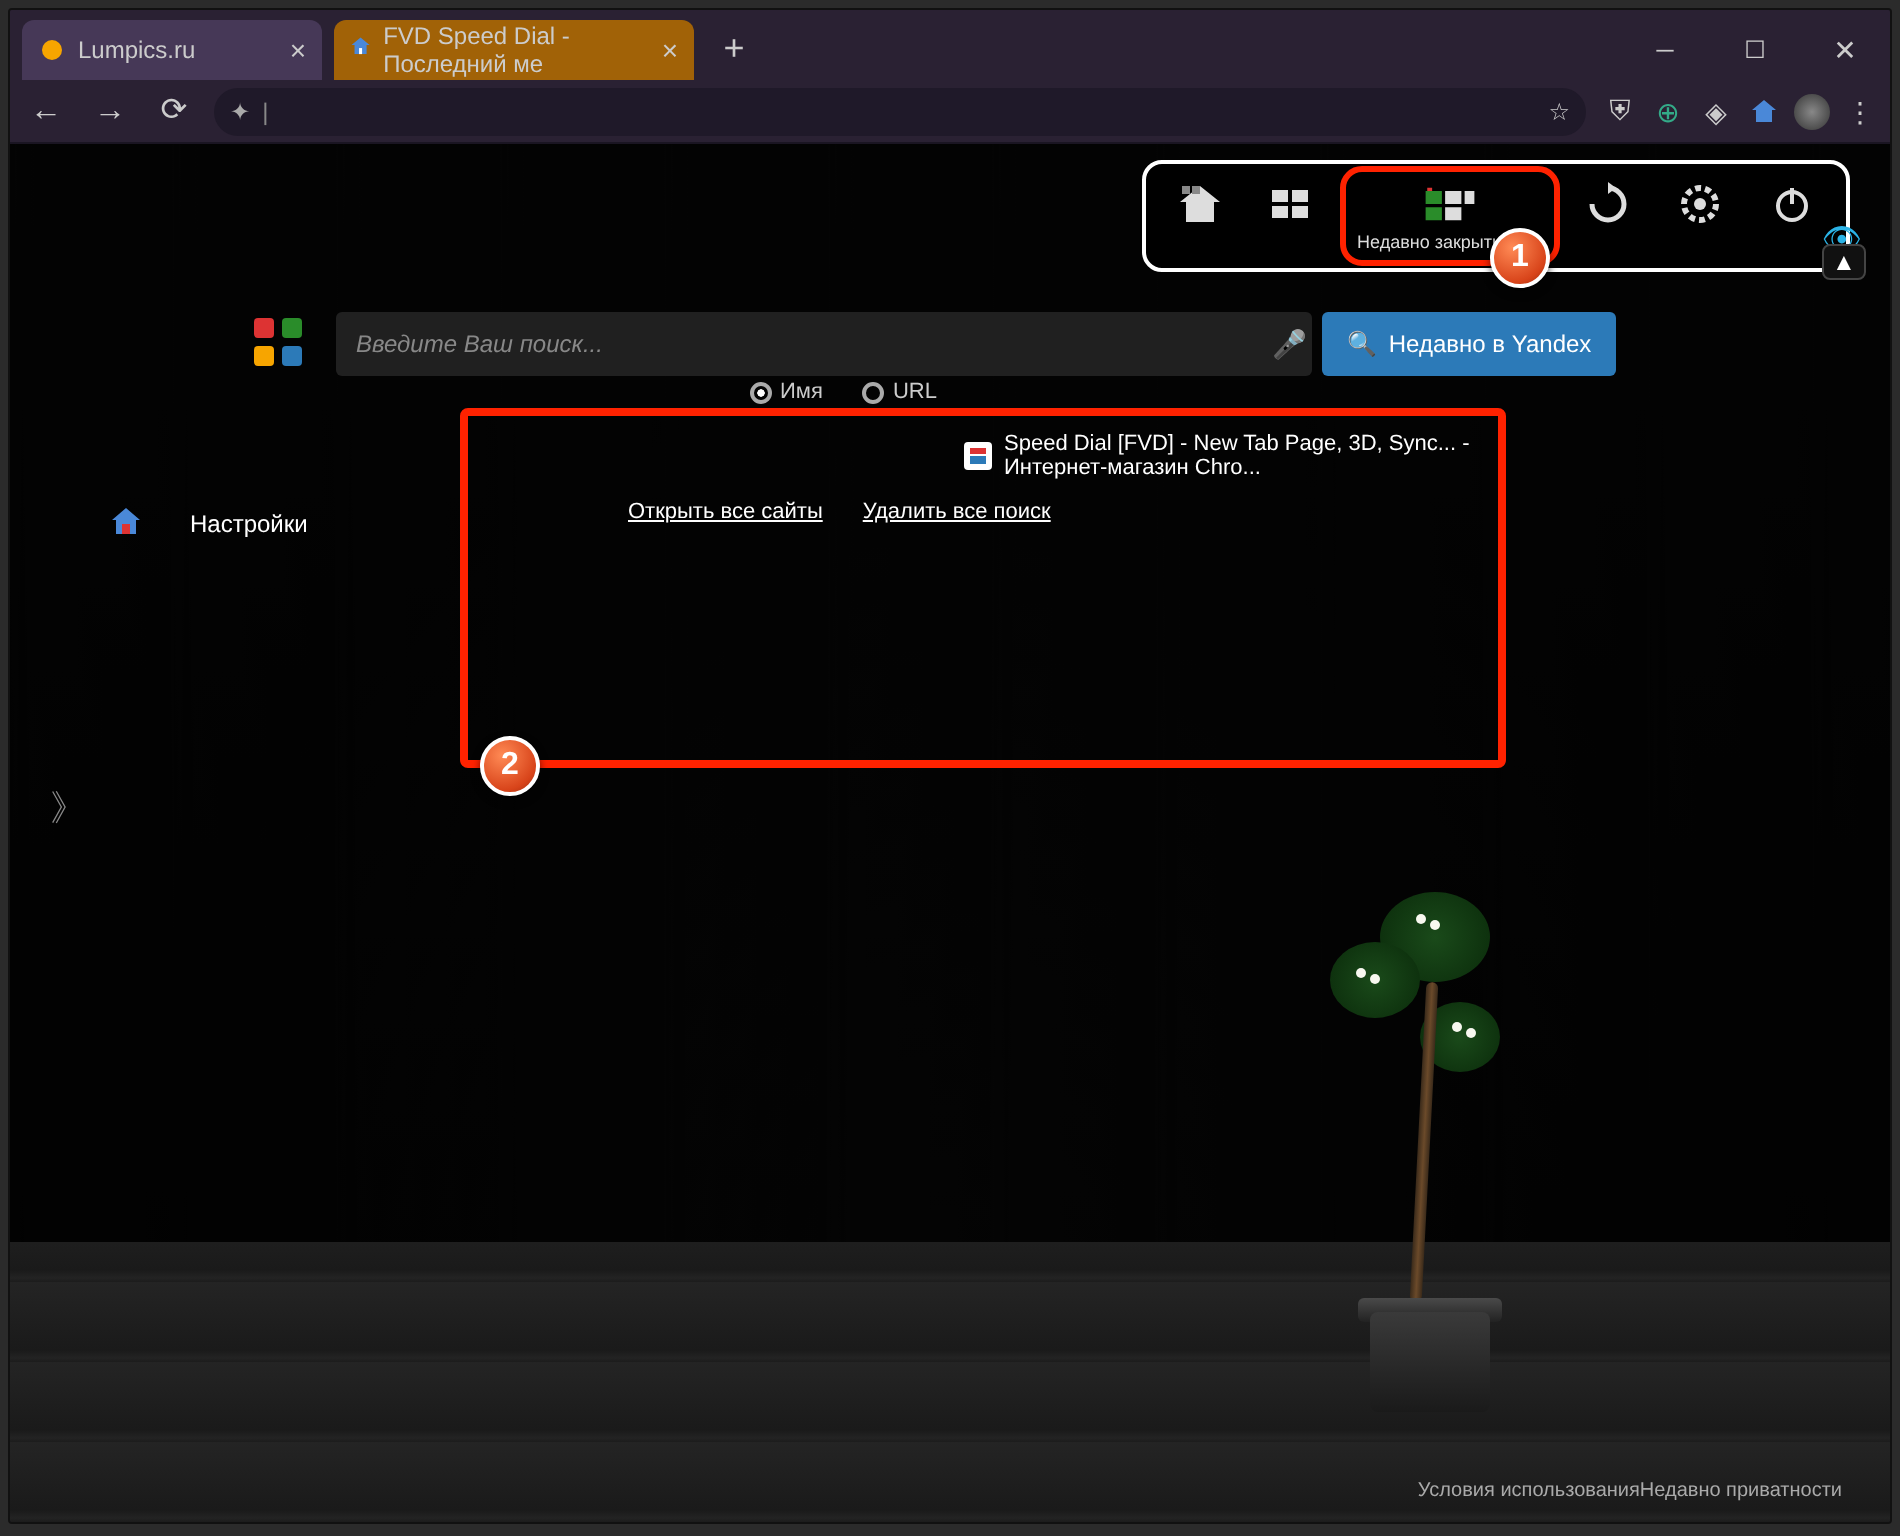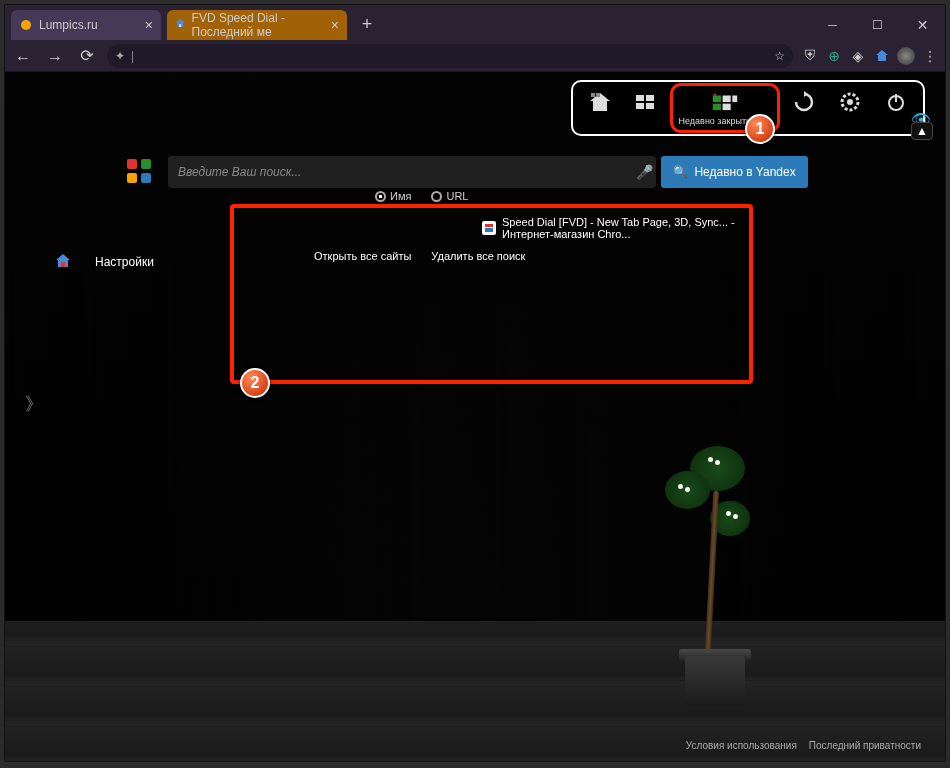--- a/index.html
+++ b/index.html
@@ -58,21 +58,21 @@
 .sort-row { position: absolute; top: 118px; left: 370px; display: flex; gap: 20px; color: #ccc; font-size: 11px; }
 .radio { display: flex; align-items: center; gap: 4px; cursor: pointer; }
 .radio-dot { width: 11px; height: 11px; border-radius: 50%; border: 2px solid #aaa; display: inline-block; }
 .radio.sel .radio-dot { background: radial-gradient(circle, #fff 35%, transparent 40%); }
 
 .sidebar-settings { position: absolute; top: 145px; left: 50px; display: flex; align-items: flex-end; gap: 24px; color: #fff; font-size: 12px; cursor: pointer; margin-top: 36px; }
 
 .results-box { position: absolute; top: 132px; left: 225px; width: 523px; height: 180px; border: 4px solid #f20; border-radius: 4px; padding: 8px 10px; }
 .result-line { position: absolute; top: 8px; left: 248px; display: flex; align-items: center; gap: 6px; color: #fff; font-size: 11px; max-width: 350px; cursor: pointer; }
 .result-fav { width: 14px; height: 14px; }
-.actions { position: absolute; top: 42px; left: 80px; display: flex; gap: 20px; color: #fff; font-size: 11px; }
+.actions { position: absolute; top: 42px; left: 80px; display: flex; gap: 20px; color: #fff; font-size: 11px; text-decoration: underline; }
 .actions span { cursor: pointer; }
 
 .badge { position: absolute; width: 30px; height: 30px; border-radius: 50%; background: radial-gradient(circle at 35% 30%, #ff8a55, #d8441a 70%, #9a2a0c); border: 2px solid #fff; color: #fff; font-weight: bold; font-size: 16px; display: flex; align-items: center; justify-content: center; box-shadow: 0 2px 4px rgba(0,0,0,0.6); }
 .badge-1 { top: 42px; right: 170px; }
 .badge-2 { top: 296px; left: 235px; }
 
 .expand-arrow { position: absolute; left: 20px; top: 320px; color: #888; font-size: 18px; cursor: pointer; }
 
 .plant { position: absolute; bottom: 55px; right: 170px; width: 120px; height: 260px; }
 .pot { position: absolute; bottom: 0; left: 30px; width: 60px; height: 50px; background: linear-gradient(#3a3a3a, #1a1a1a); border-radius: 4px; }
@@ -81,21 +81,21 @@
 .foliage { position: absolute; width: 55px; height: 45px; background: radial-gradient(circle, #1a4a1a, #0a2a0a); border-radius: 50%; }
 .foliage.f1 { top: 0; left: 35px; }
 .foliage.f2 { top: 25px; left: 10px; width: 45px; height: 38px; }
 .foliage.f3 { top: 55px; left: 55px; width: 40px; height: 35px; }
 .flowers { position: absolute; width: 20px; height: 16px; }
 .flowers::before, .flowers::after { content: ''; position: absolute; width: 5px; height: 5px; background: #f8f8f0; border-radius: 50%; }
 .flowers::before { left: 3px; top: 3px; }
 .flowers::after { left: 10px; top: 6px; }
 .fl1 { top: 8px; left: 50px; } .fl2 { top: 35px; left: 20px; } .fl3 { top: 62px; left: 68px; }
 
-.footer-links { position: absolute; bottom: 10px; right: 24px; display: flex; gap: 12px; font-size: 10px; color: #aaa; }
+.footer-links { position: absolute; bottom: 10px; right: 24px; display: flex; font-size: 10px; color: #aaa; }
 .footer-links span { cursor: pointer; }
 
 svg { display: block; }
 </style>
 </head>
 <body>
 
 <div class="browser-frame">
 
   <div class="titlebar">
@@ -289,17 +289,17 @@
         <div class="flowers fl2"></div>
       <div class="foliage f3"></div>
         <div class="flowers fl3"></div>
       <div class="stem"></div>
       <div class="pot-rim"></div>
       <div class="pot"></div>
     </div>
 
     <div class="footer-links">
       <span>Условия использования</span>
-      <span>Последний приватности</span>
+      <span>Недавно приватности</span>
     </div>
   </div>
 
 </div>
 
 </body></html>

